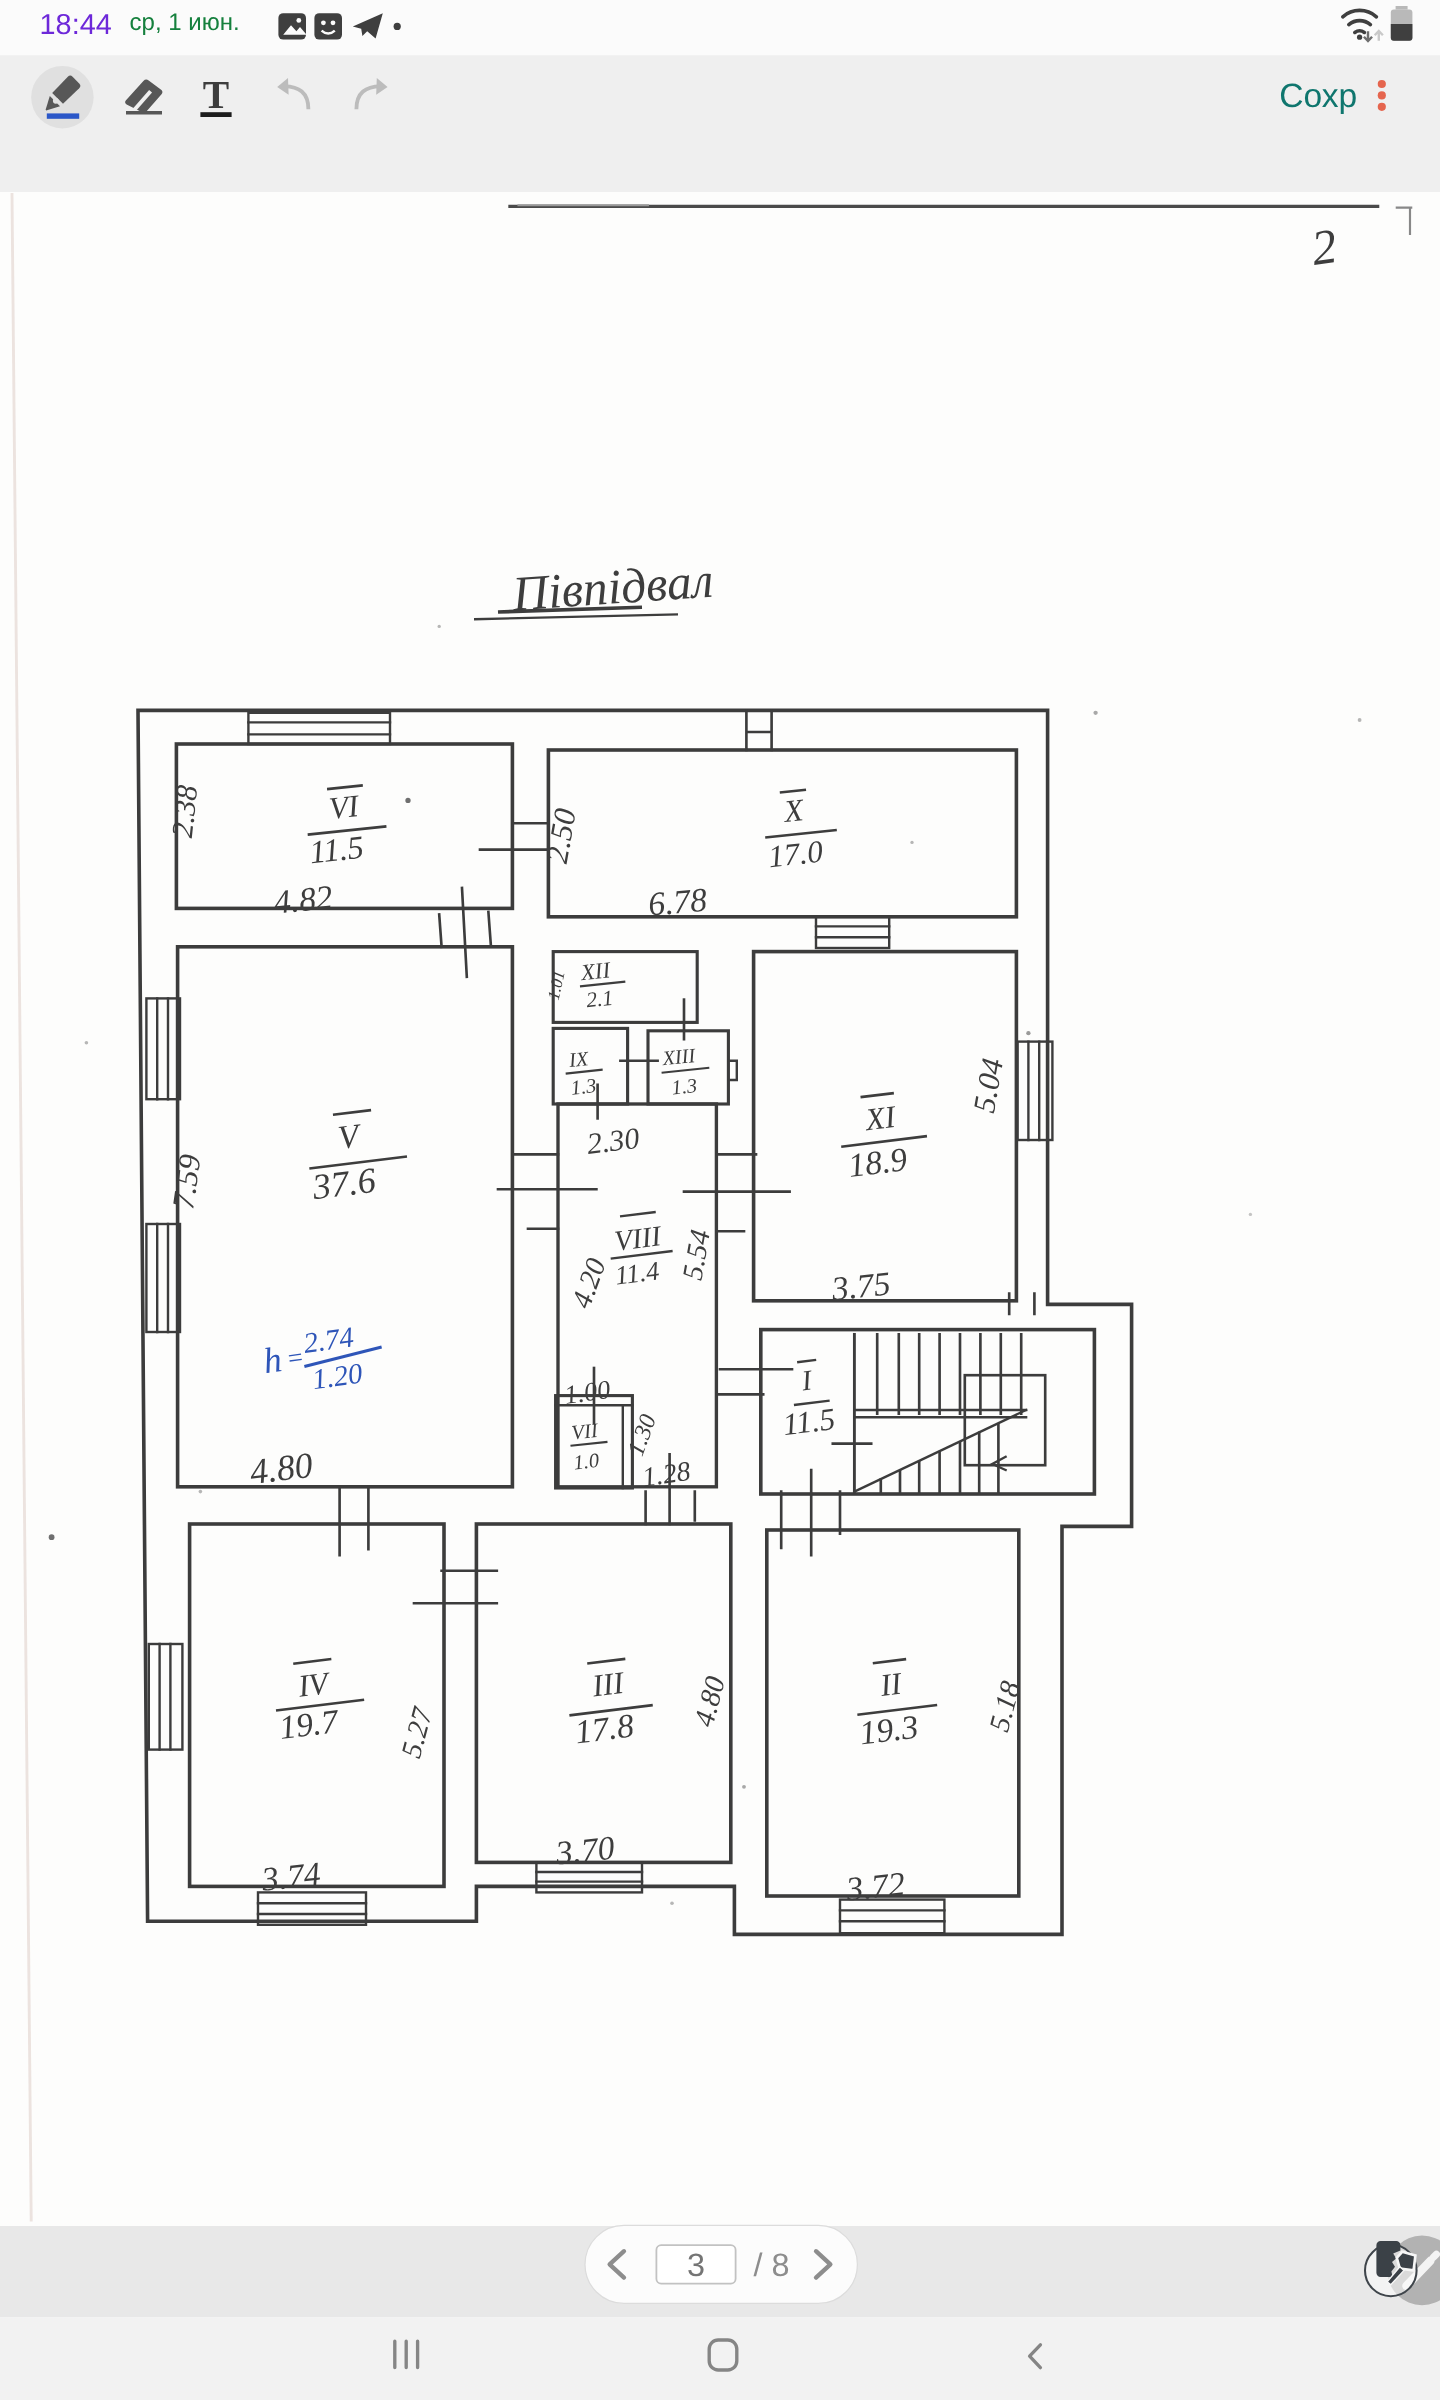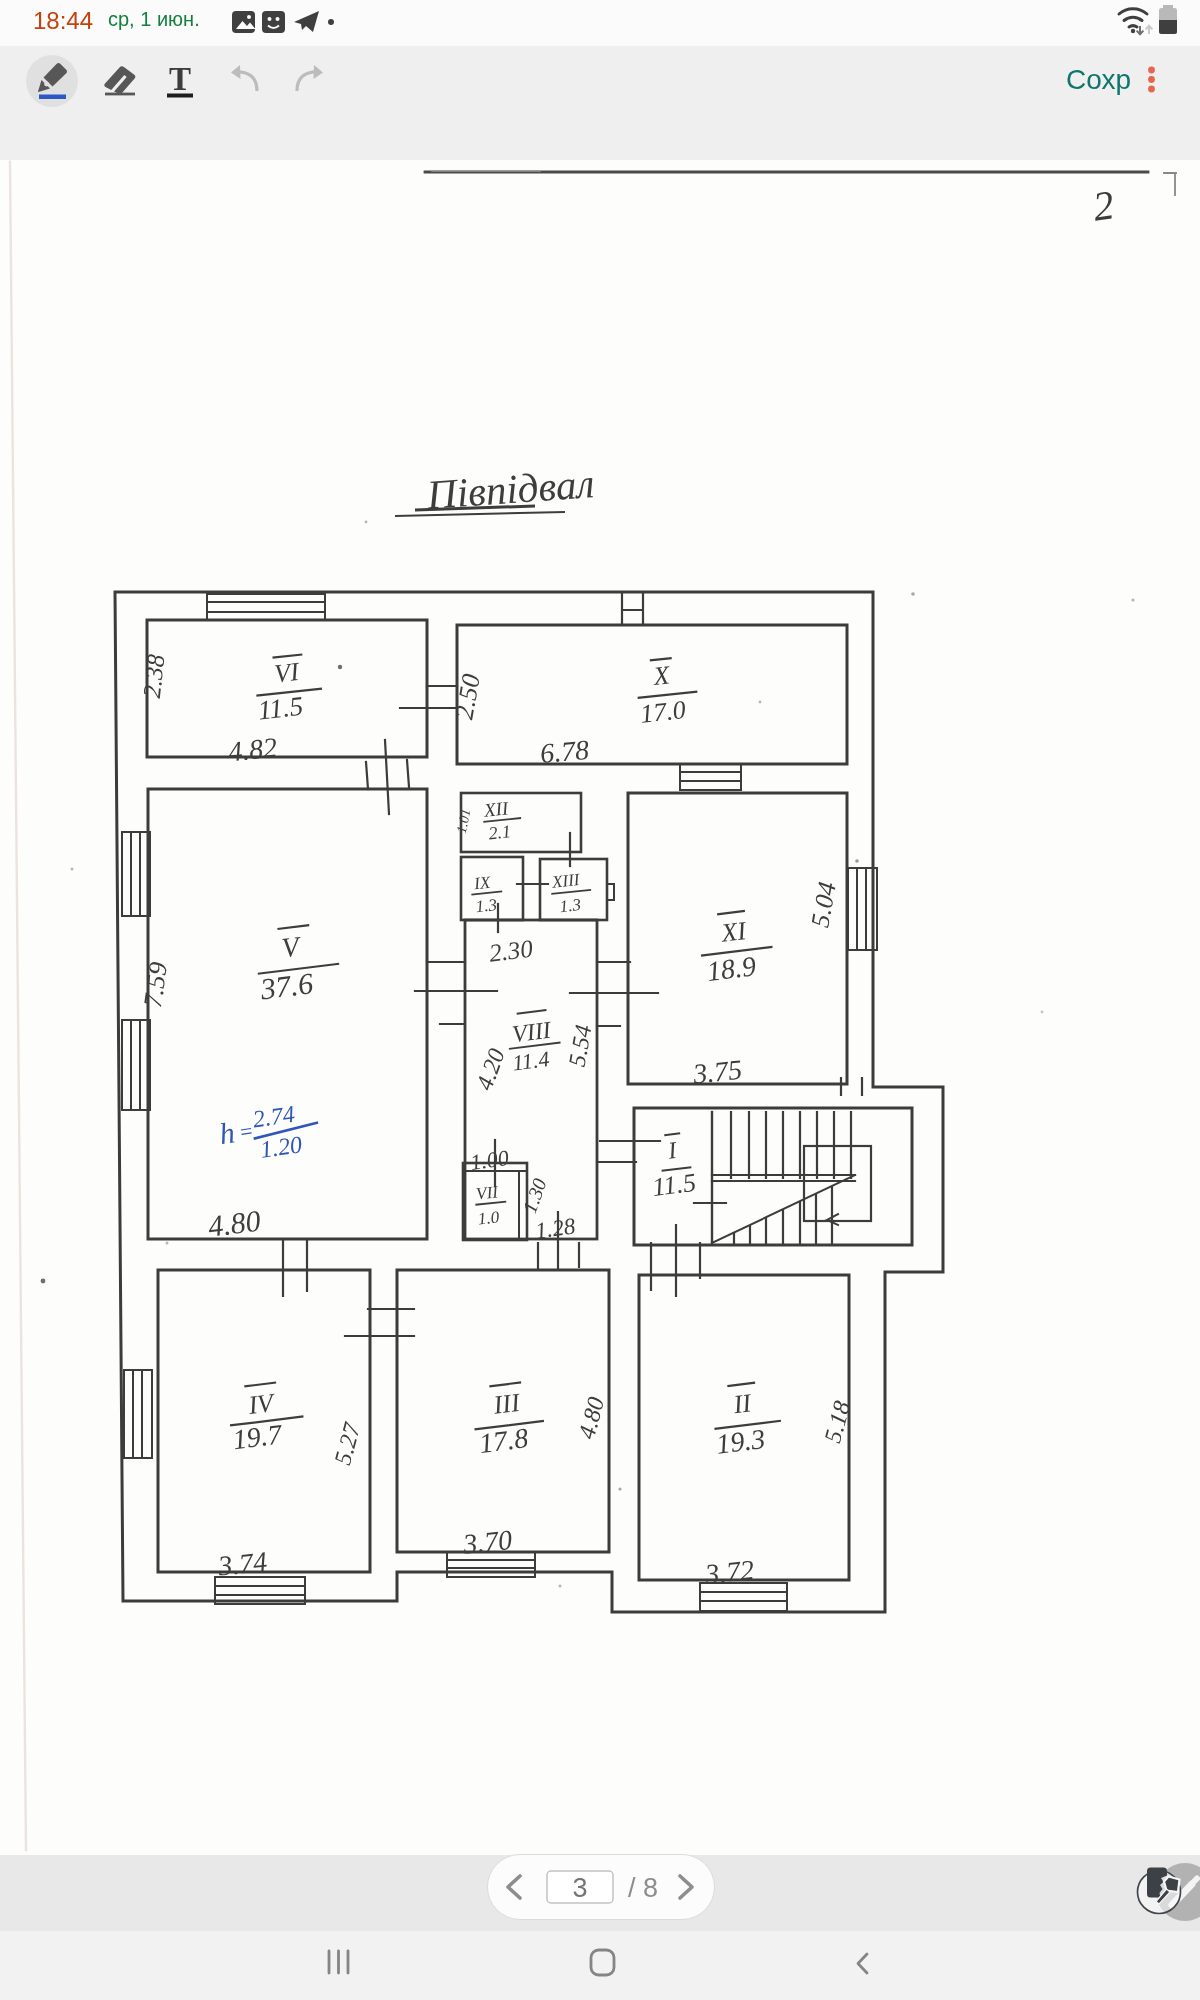--- a/index.html
+++ b/index.html
@@ -5,21 +5,21 @@
   html,body{margin:0;padding:0;}
   body{width:1200px;height:2000px;position:relative;overflow:hidden;
        font-family:"Liberation Sans",sans-serif;background:#fdfdfc;}
   .abs{position:absolute;}
 </style>
 </head>
 <body>
 
 <div class="abs" style="left:0;top:0;width:1200px;height:46px;background:#fbfbfb;"></div>
 
-<div class="abs" style="left:33px;top:7px;font-size:24px;color:#c2410c;">18:44</div>
+<div class="abs" style="left:33px;top:7px;font-size:24px;color:#6d28d9;">18:44</div>
 
 <div class="abs" style="left:108px;top:8px;font-size:20px;color:#15803d;">ср, 1 июн.</div>
 
 <svg class="abs" style="left:0;top:0" width="360" height="46" viewBox="0 0 360 46">
 
   <rect x="232" y="11" width="23" height="22" rx="4" fill="#3f3f3f"></rect>
   <path d="M236 29 l6.5-8 4.5 5 3-3.4 5.5 6.4 z" fill="#fbfbfb"></path>
   <circle cx="249" cy="17" r="2" fill="#fbfbfb"></circle>
 
   <rect x="262" y="11" width="23" height="22" rx="4" fill="#3f3f3f"></rect>

